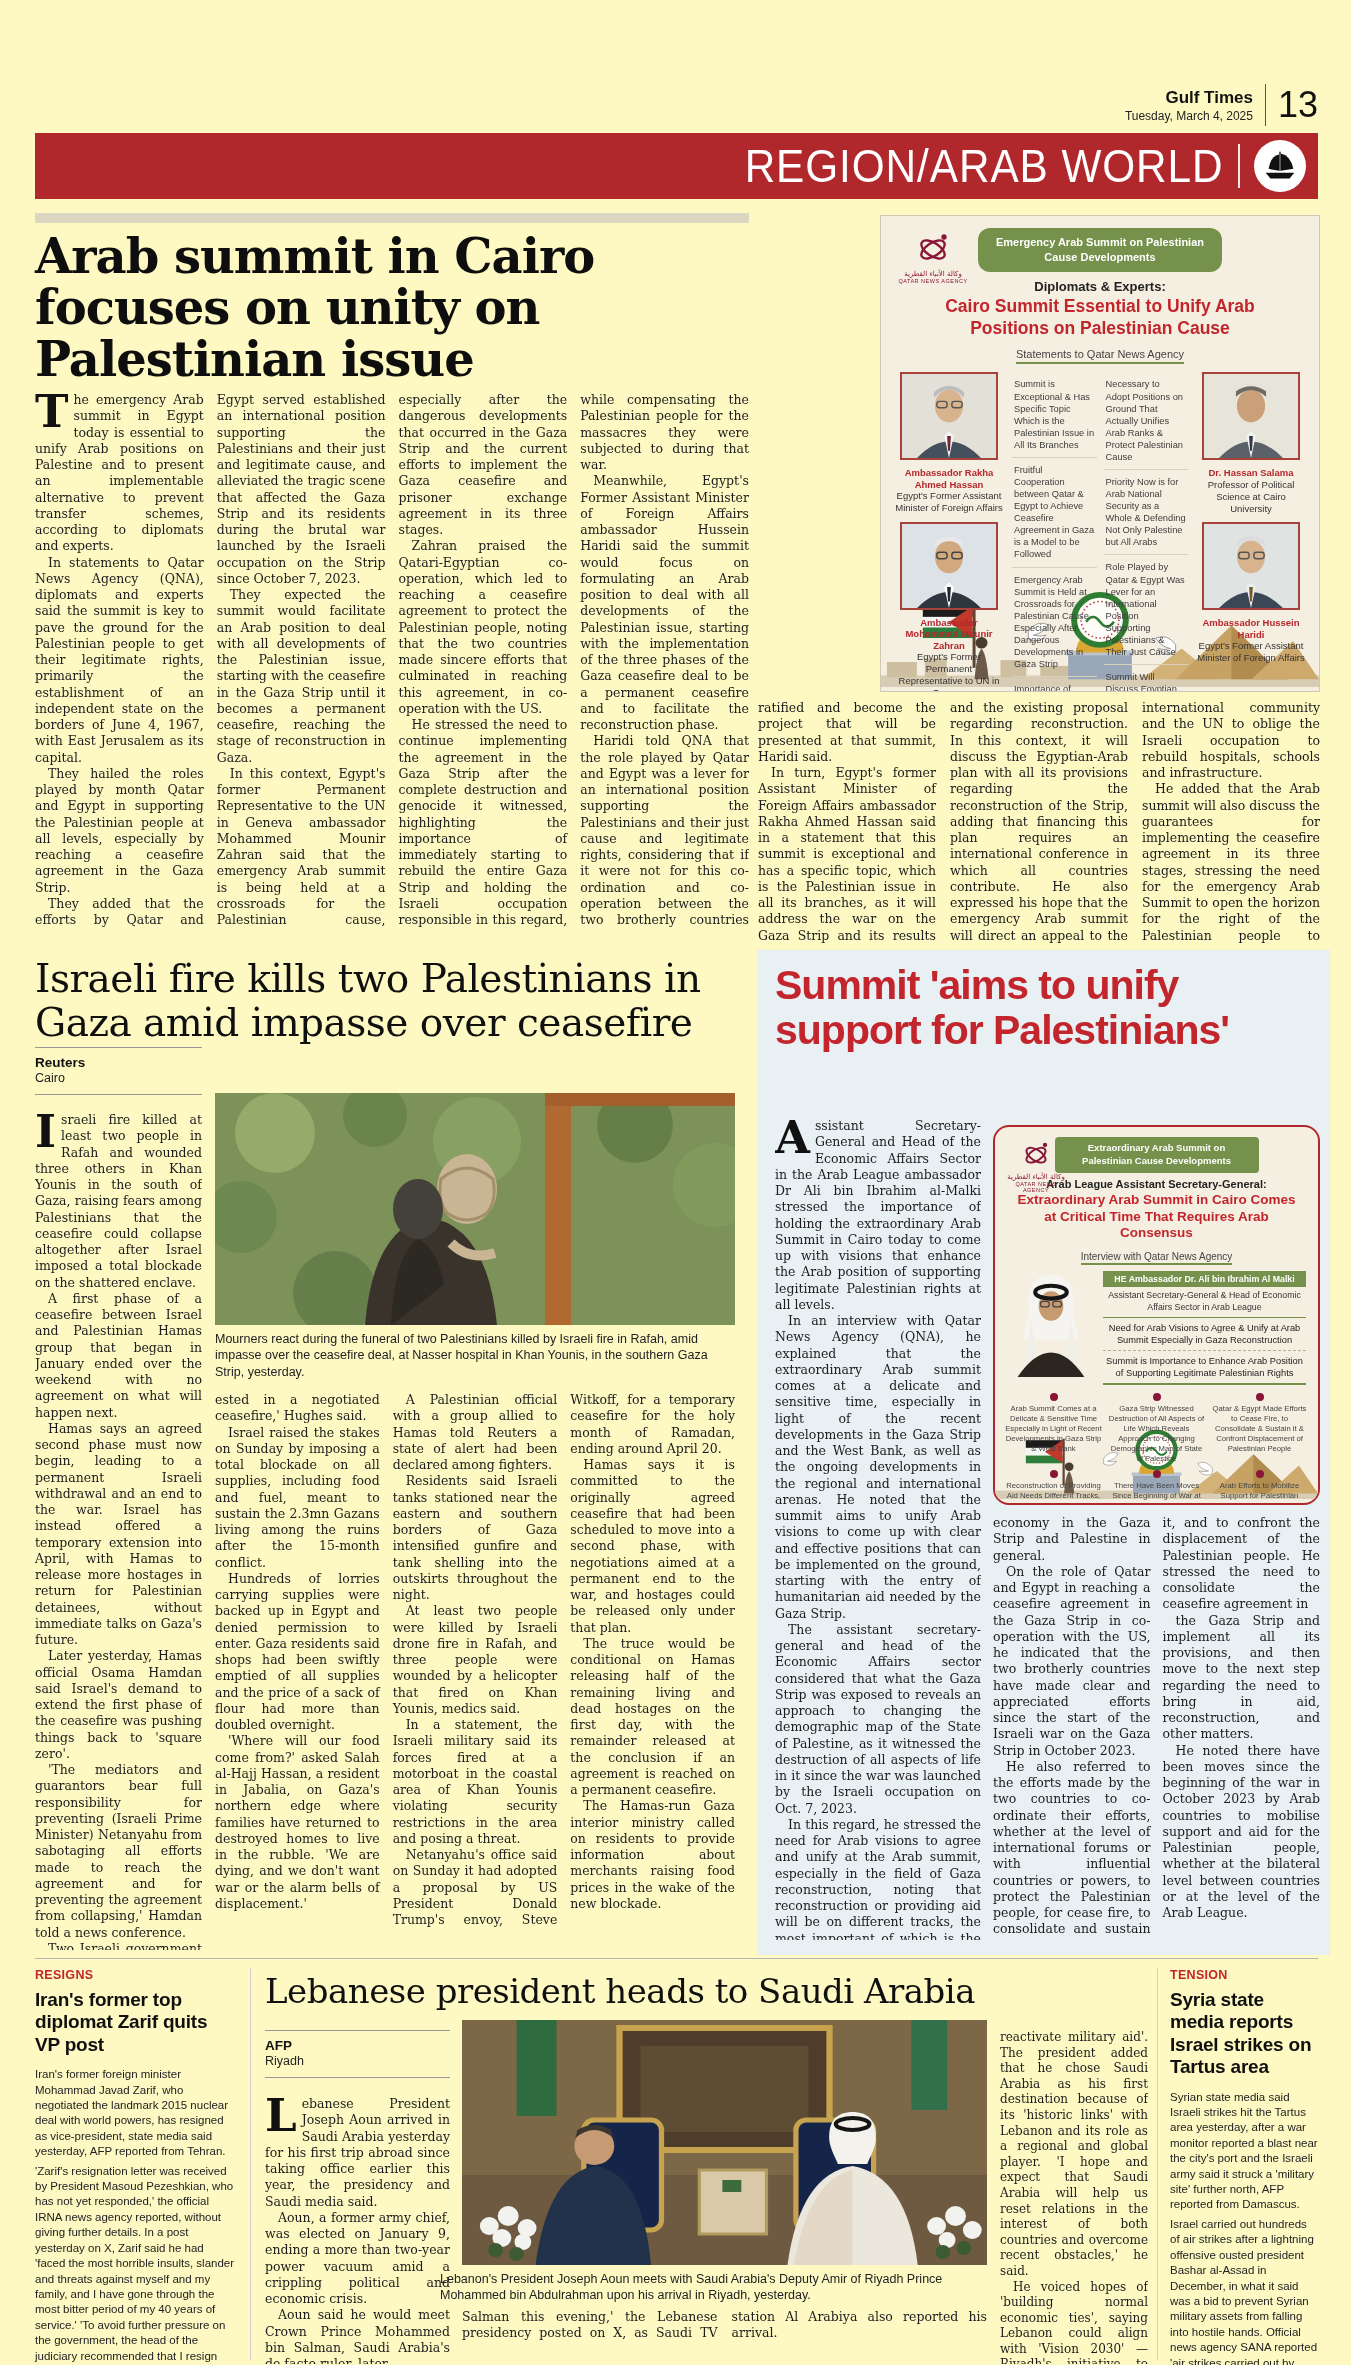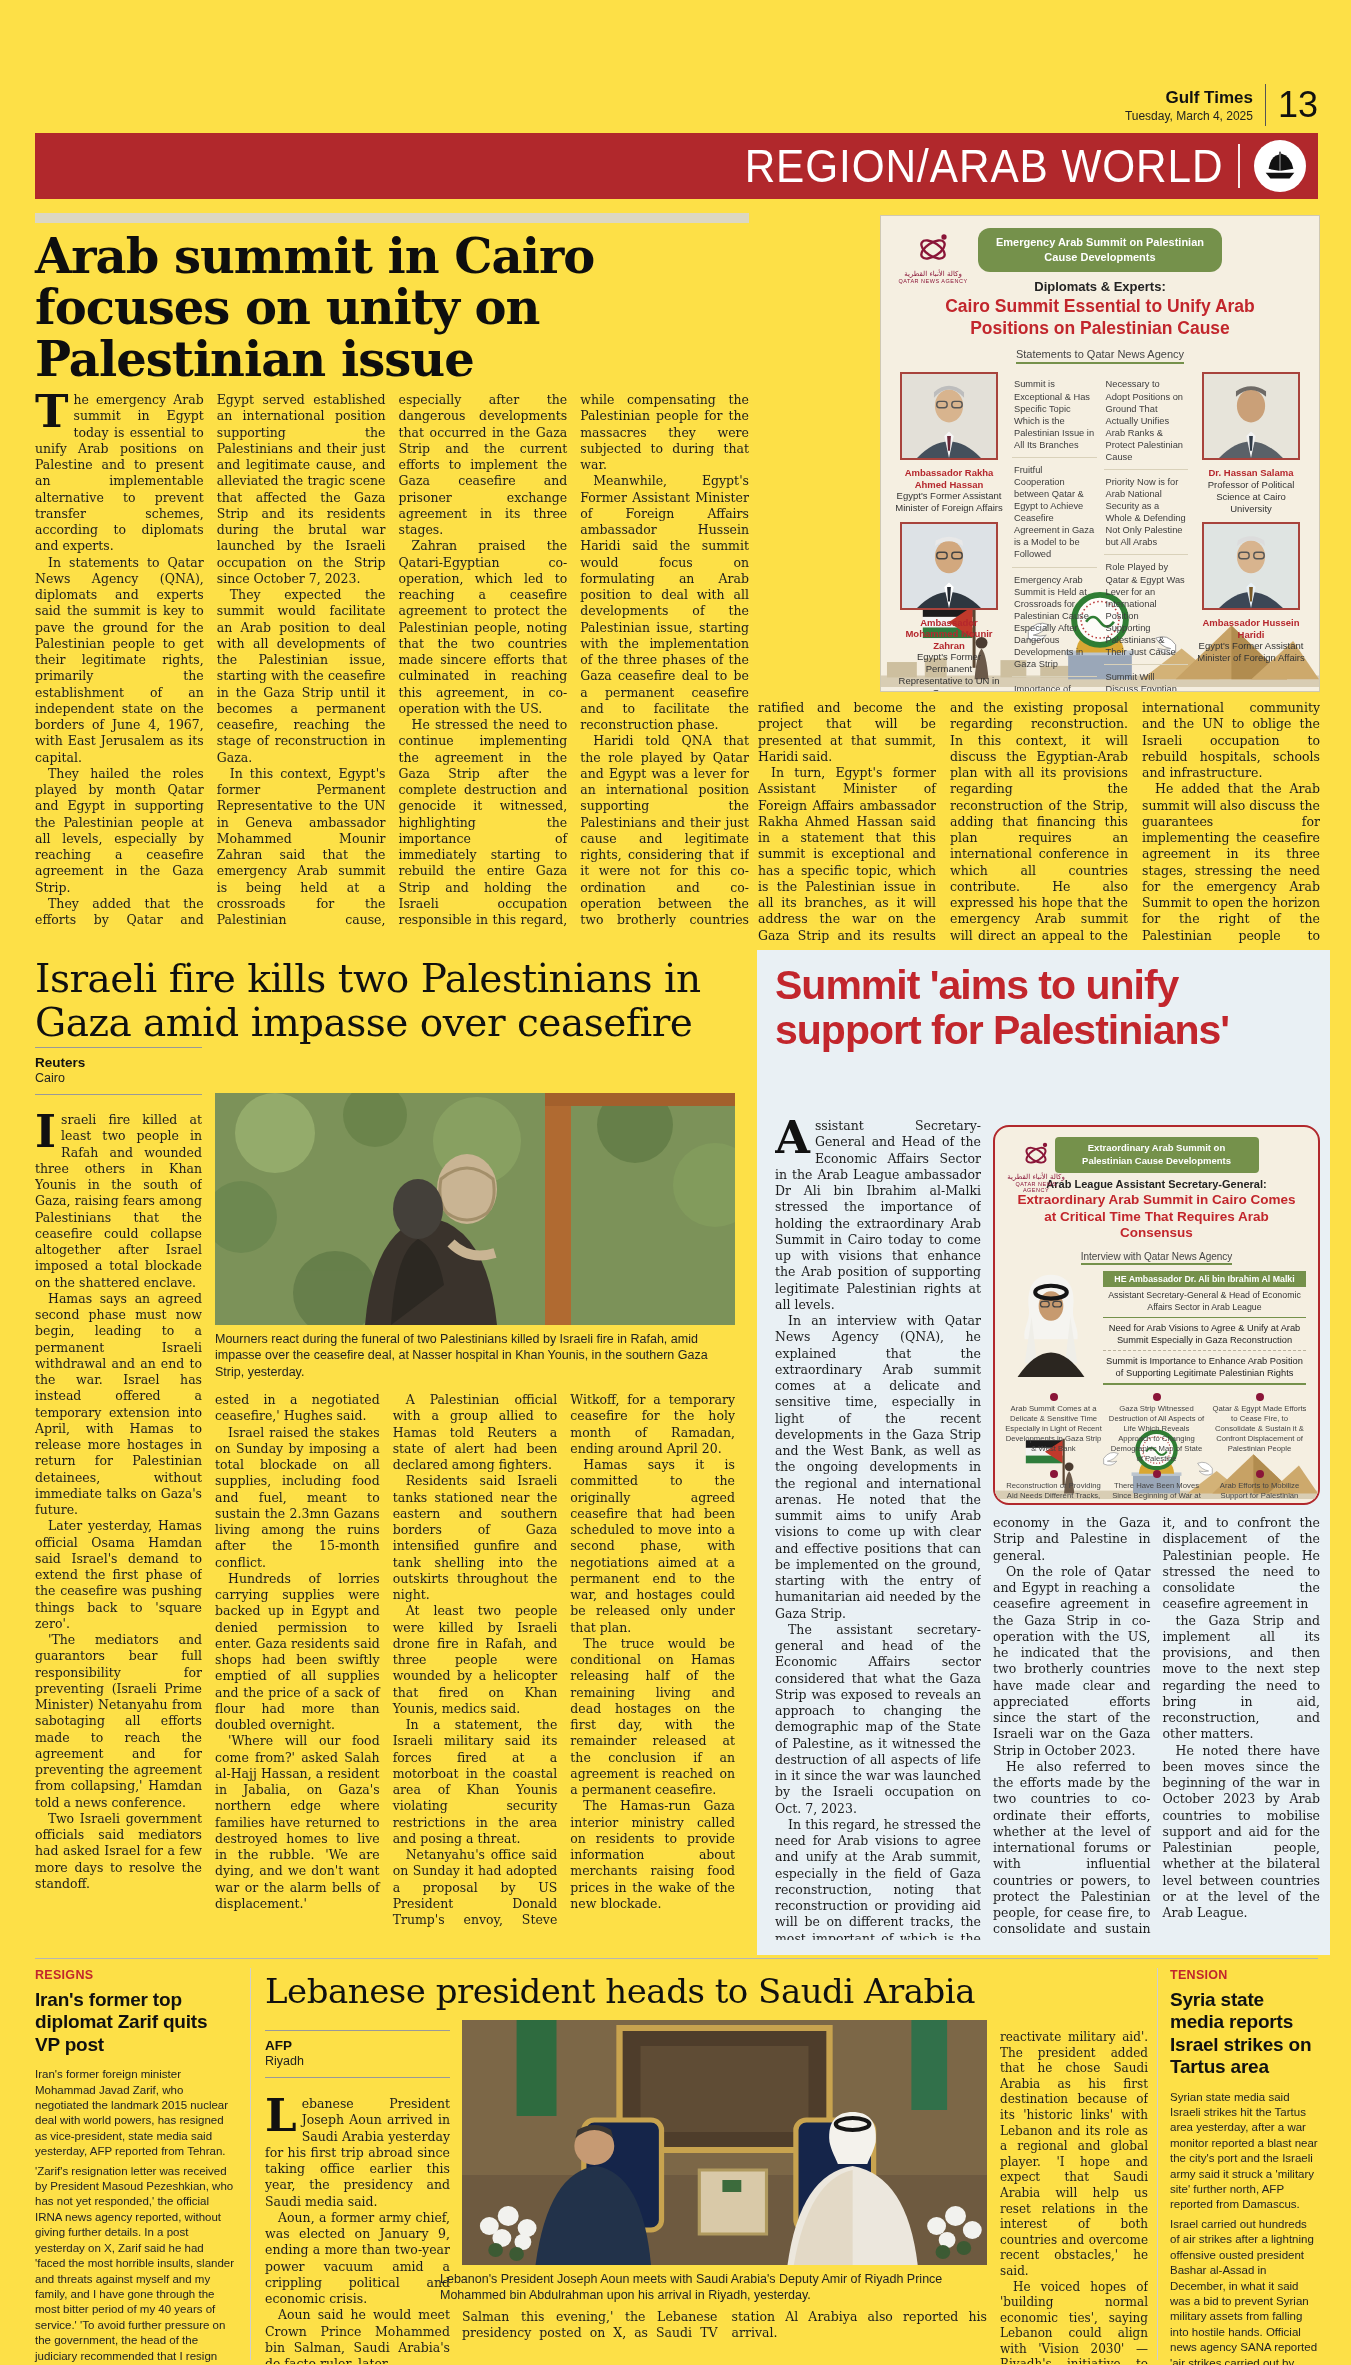--- a/index.html
+++ b/index.html
@@ -1,17 +1,17 @@
 <!DOCTYPE html>
 <html><head>
 <meta charset="utf-8">
 <style>
 * { box-sizing:border-box; margin:0; padding:0; }
 html,body { background:#e8e8e8; }
-.page { position:relative; width:1351px; height:2365px; background:#fde047; color:#1a1a1a; margin:0 auto; overflow:hidden; font-family:"DejaVu Serif", serif; }
+.page { position:relative; width:1351px; height:2365px; background:#fef9c3; color:#1a1a1a; margin:0 auto; overflow:hidden; font-family:"DejaVu Serif", serif; }
 
 
 .masthead { position:absolute; right:33px; top:84px; display:flex; align-items:center; gap:12px; font-family:"Liberation Sans", sans-serif; }
 .mh-text { text-align:right; }
 .mh-paper { font-size:17px; font-weight:bold; color:#111; }
 .mh-date { font-size:12px; color:#222; margin-top:1px; }
 .mh-div { width:1px; height:42px; background:#555; }
 .mh-page { font-size:36px; color:#111; font-family:"Liberation Sans", sans-serif; }
 
 
@@ -279,20 +279,21 @@
     </div>
   </div>
 
   <div class="gaza-headline">Israeli fire kills two Palestinians in Gaza amid impasse over ceasefire</div>
   <div class="byline gaza-byline">
     <div class="byline-src">Reuters</div>
     <div class="byline-loc">Cairo</div>
   </div>
   <div class="gaza-col1 serif-body dropcap">
       <p>Israeli fire killed at least two people in Rafah and wounded three others in Khan Younis in the south of Gaza, raising fears among Palestinians that the ceasefire could collapse altogether after Israel imposed a total blockade on the shattered enclave.</p>
+      <p>A first phase of a ceasefire between Israel and Palestinian Hamas group that began in January ended over the weekend with no agreement on what will happen next.</p>
       <p>Hamas says an agreed second phase must now begin, leading to a permanent Israeli withdrawal and an end to the war. Israel has instead offered a temporary extension into April, with Hamas to release more hostages in return for Palestinian detainees, without immediate talks on Gaza's future.</p>
       <p>Later yesterday, Hamas official Osama Hamdan said Israel's demand to extend the first phase of the ceasefire was pushing things back to 'square zero'.</p>
       <p>'The mediators and guarantors bear full responsibility for preventing (Israeli Prime Minister) Netanyahu from sabotaging all efforts made to reach the agreement and for preventing the agreement from collapsing,' Hamdan told a news conference.</p>
       <p>Two Israeli government officials said mediators had asked Israel for a few more days to resolve the standoff.</p>
     </div>
   <div class="photo-frame gaza-photo">
     <svg width="520" height="232" viewBox="0 0 520 232" preserveAspectRatio="none">
         <rect width="520" height="232" fill="#7c9259"></rect>
         <g opacity="0.55">
           <circle cx="60" cy="40" r="40" fill="#a9c07b"></circle>

